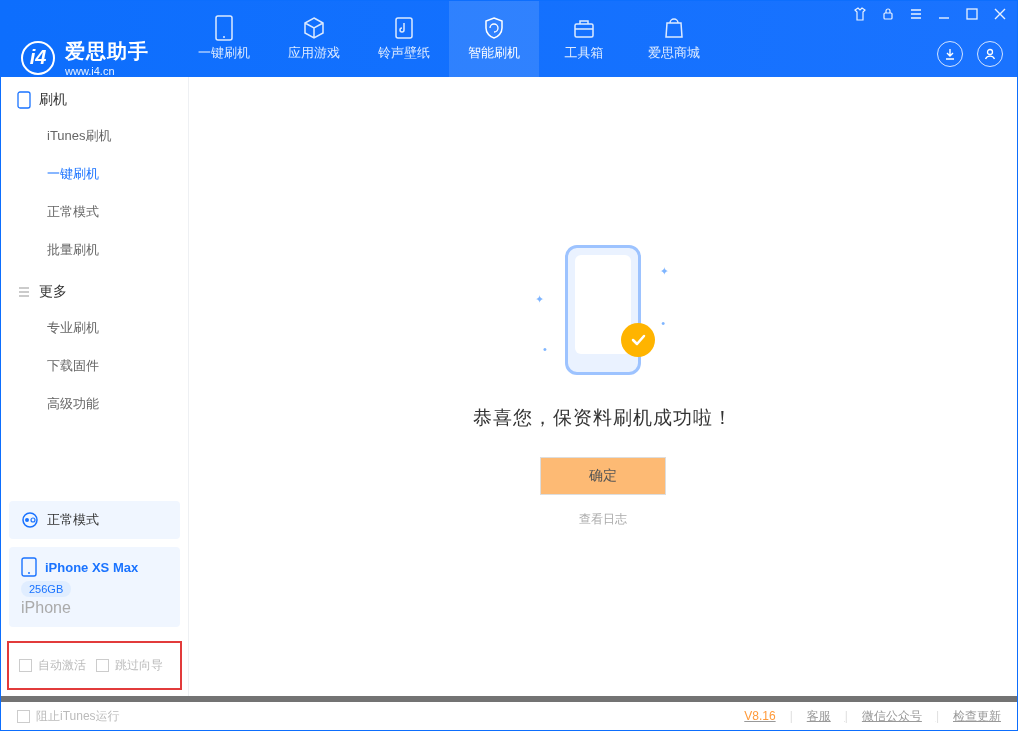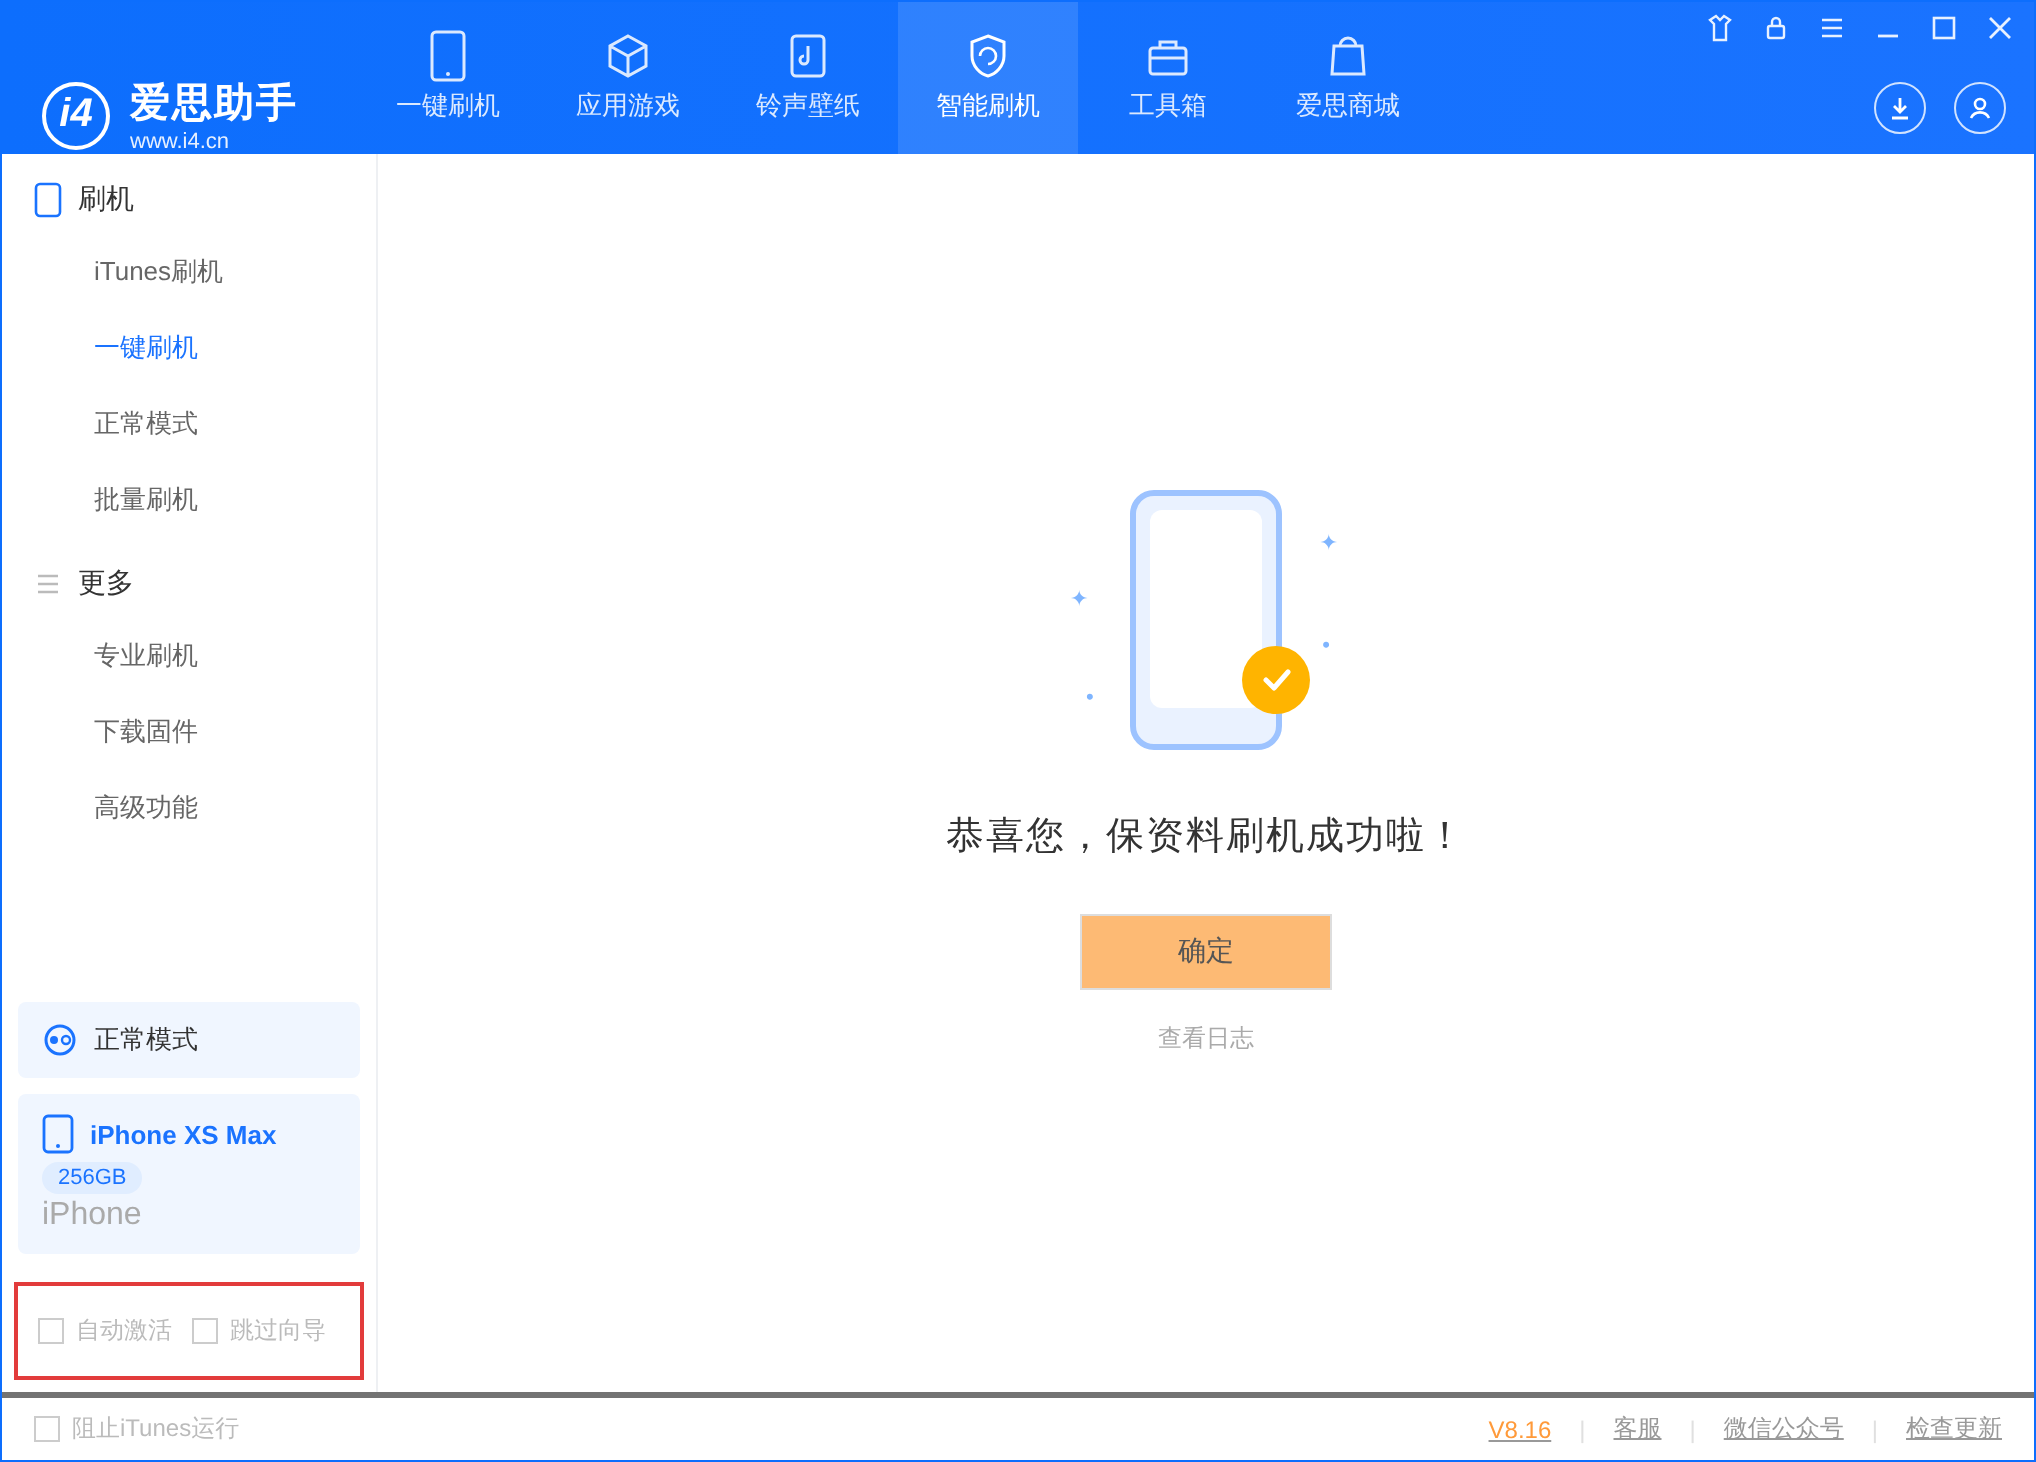--- a/index.html
+++ b/index.html
@@ -35,21 +35,21 @@
 .main { flex: 1; position: relative; display: flex; flex-direction: column; align-items: center; justify-content: center; }
 .success-illus { width: 120px; height: 140px; position: relative; margin-bottom: 20px;}
 .phone-shape { width:76px; height:130px; border:3px solid #9dc3ff; border-radius:12px; position:absolute; left:22px; top:0; background:#eaf2ff;}
 .phone-screen { position:absolute; left:7px; top:7px; right:7px; bottom:18px; background:#fff; border-radius:6px;}
 .check-badge { position:absolute; right:8px; bottom:28px; width:34px; height:34px; background:#ffb400; border-radius:50%; display:flex; align-items:center; justify-content:center; color:#fff; font-weight:bold;}
 .sparkle { position:absolute; color:#7fb5ff; font-size:11px;}
 .s1{left:-8px; top:48px;} .s2{right:-6px; top:20px;} .s3{left:0; bottom:30px;} .s4{right:-2px; bottom:56px;}
 .success-text { font-size: 19px; color: #333; margin-bottom: 26px; letter-spacing: 1px;}
 .ok-btn { padding: 9px 48px; border:1px solid #ddd; background:#fdba74; font-size:14px; color:#555; cursor:pointer; margin-bottom:16px;}
 .view-log { font-size:12px; color:#aaa; cursor:pointer;}
-.statusbar { height: 34px; border-top:3px solid #737373; display:flex; align-items:center; padding:0 16px; font-size:12px; color:#999; gap:8px;}
+.statusbar { height: 34px; border-top:6px solid #737373; display:flex; align-items:center; padding:0 16px; font-size:12px; color:#999; gap:8px;}
 .statusbar .sep { color:#e0e0e0; margin:0 8px;}
 .statusbar-right { margin-left:auto; display:flex; align-items:center; gap:6px;text-decoration:underline;}
 .ver { color:#ff9a3a;}
 .sb-link { color:#999; cursor:pointer;}
 svg { display:block; }
 </style>
 </head>
 <body>
 
 <div class="window">

